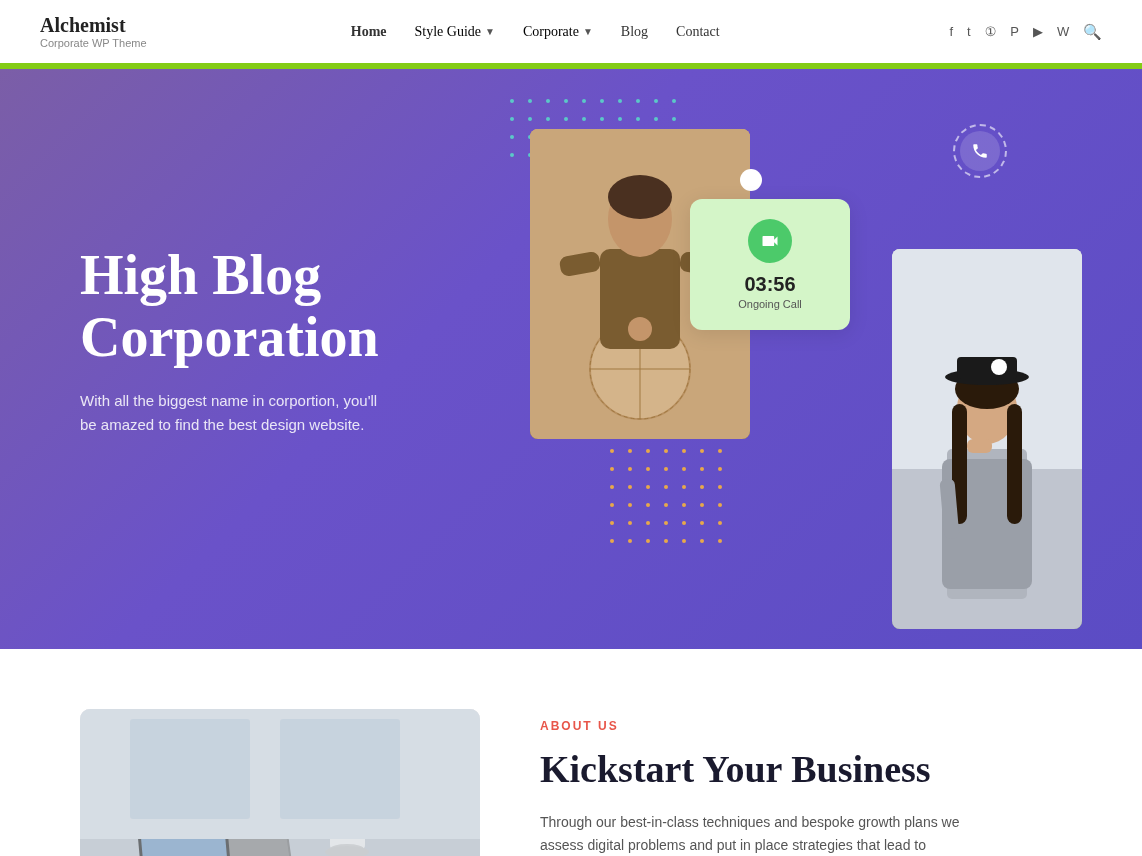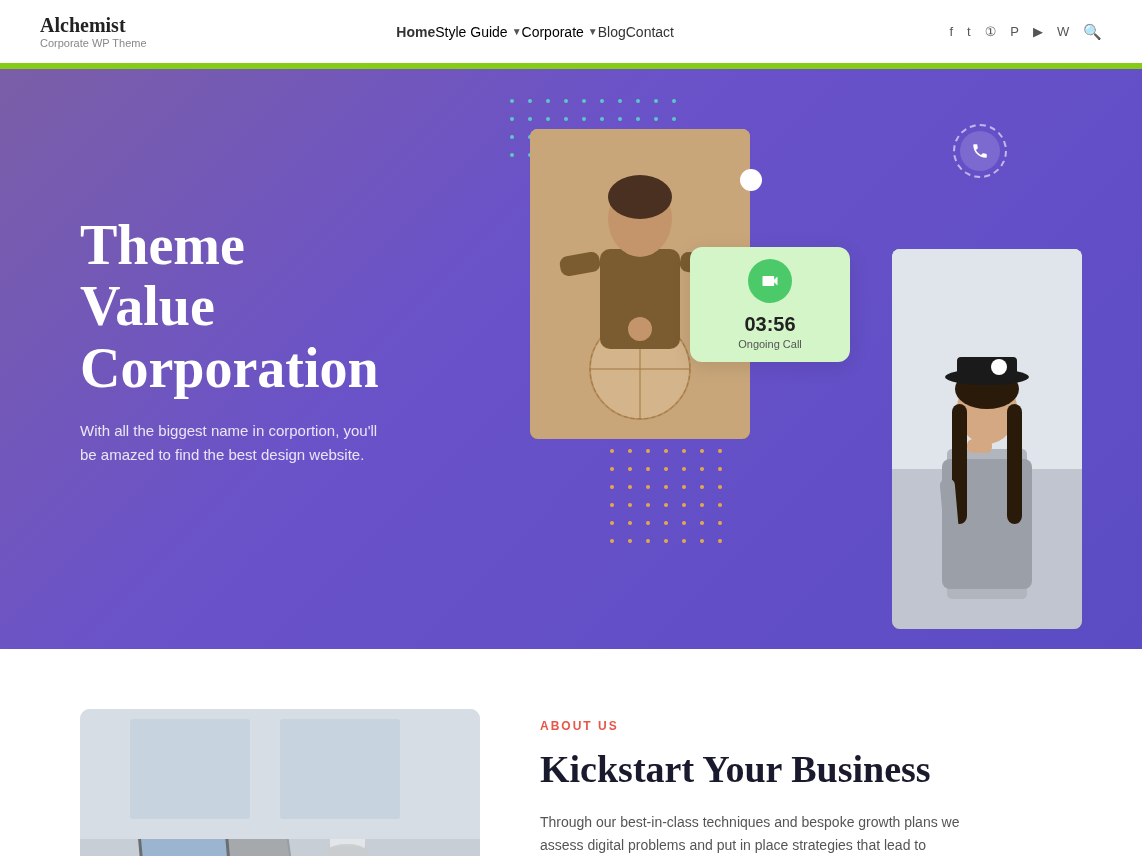--- a/index.html
+++ b/index.html
@@ -12,21 +12,21 @@
       justify-content: space-between;
       padding: 14px 40px;
       background: #fff;
       border-bottom: 6px solid #84cc16;
       position: relative;
       z-index: 10;
     }
     .logo-block { display: flex; flex-direction: column; }
     .logo-name { font-size: 20px; font-weight: 700; color: #222; font-family: Georgia, serif; }
     .logo-sub { font-size: 11px; color: #888; font-family: Arial, sans-serif; }
-    .nav-links { display: flex; font-family: Liberation Sans, sans-serif; font-size: 14px; }
+    .nav-links { display: flex; gap: 28px; font-family: Liberation Serif, serif; font-size: 14px; }
     .nav-links a { text-decoration: none; color: #333; }
     .nav-links a.active { color: #333; font-weight: 600; }
     .nav-links .has-arrow { display: flex; align-items: center; gap: 4px; cursor: pointer; }
     .nav-links .has-arrow .arrow { font-size: 10px; color: #555; }
     .nav-icons { display: flex; align-items: center; gap: 14px; }
     .nav-icons span { font-size: 15px; color: #444; cursor: pointer; }
 
     
     .hero {
       background: linear-gradient(135deg, #7b5ea7 0%, #6a52c9 40%, #5b4cc4 100%);
@@ -140,25 +140,24 @@
     }
 
     
     .call-card {
       position: absolute;
       top: 130px;
       left: 240px;
       width: 160px;
       background: #d4f5c8;
       border-radius: 12px;
-      padding: 12px 16px;
+      padding: 20px 16px;
       z-index: 5;
       text-align: center;
       box-shadow: 0 4px 20px rgba(0,0,0,0.1);
-      margin-top: 48px;
     }
     .call-icon {
       width: 44px;
       height: 44px;
       background: #4cca6a;
       border-radius: 50%;
       display: flex;
       align-items: center;
       justify-content: center;
       margin: 0 auto 10px;
@@ -293,21 +292,21 @@
     <span style="font-size:13px; color:#555; font-family:Arial;">①</span>
     <span style="font-size:13px; color:#555; font-family:Arial;">P</span>
     <span style="font-size:13px; color:#555; font-family:Arial;">▶</span>
     <span style="font-size:13px; color:#555; font-family:Arial;">W</span>
     <span style="font-size:15px; color:#555;">🔍</span>
   </div>
 </nav>
 
 <section class="hero">
   <div class="hero-left">
-    <h1 class="hero-title">Theme Value Corporation</h1>
+    <h1 class="hero-title">High Blog Corporation</h1>
     <p class="hero-subtitle">With all the biggest name in corportion, you'll be amazed to find the best design website.</p>
   </div>
 
   <div class="hero-right">
 
     <div class="dot-grid dot-grid-teal">
       <div class="dot dot-teal"></div>
         <div class="dot dot-teal"></div>
         <div class="dot dot-teal"></div>
         <div class="dot dot-teal"></div>

